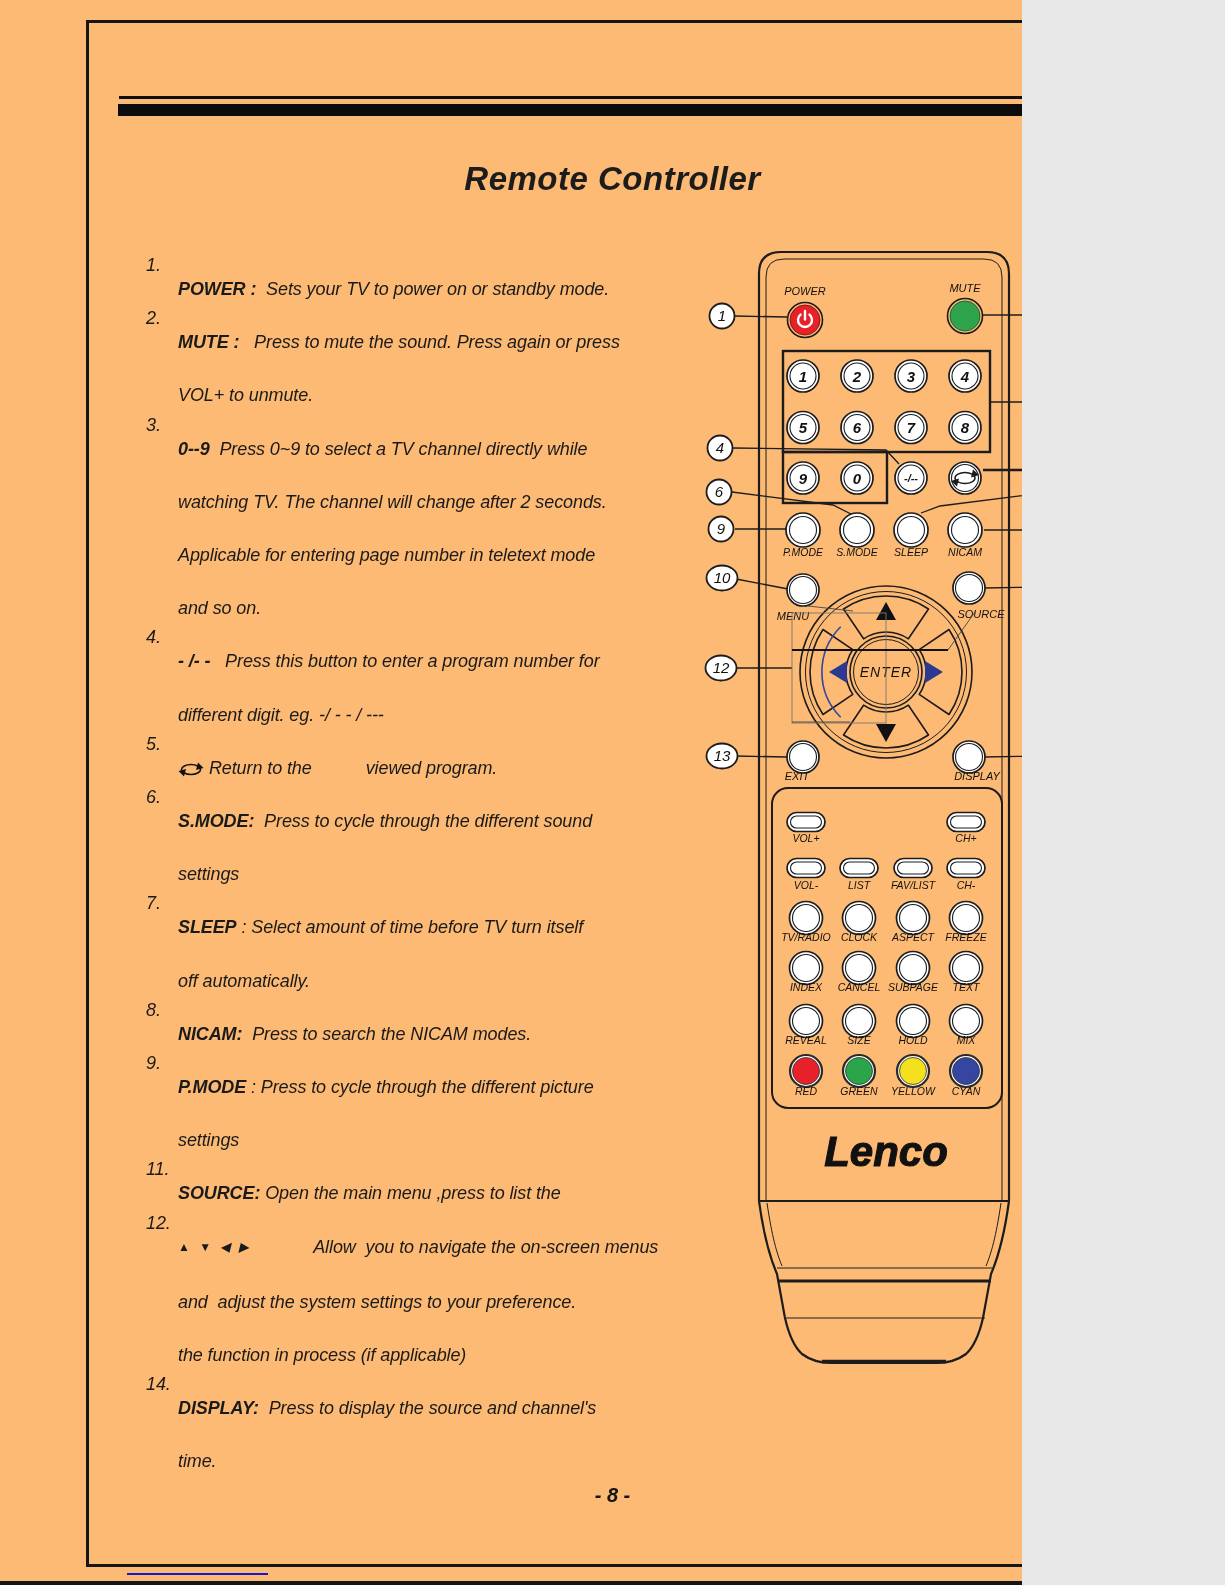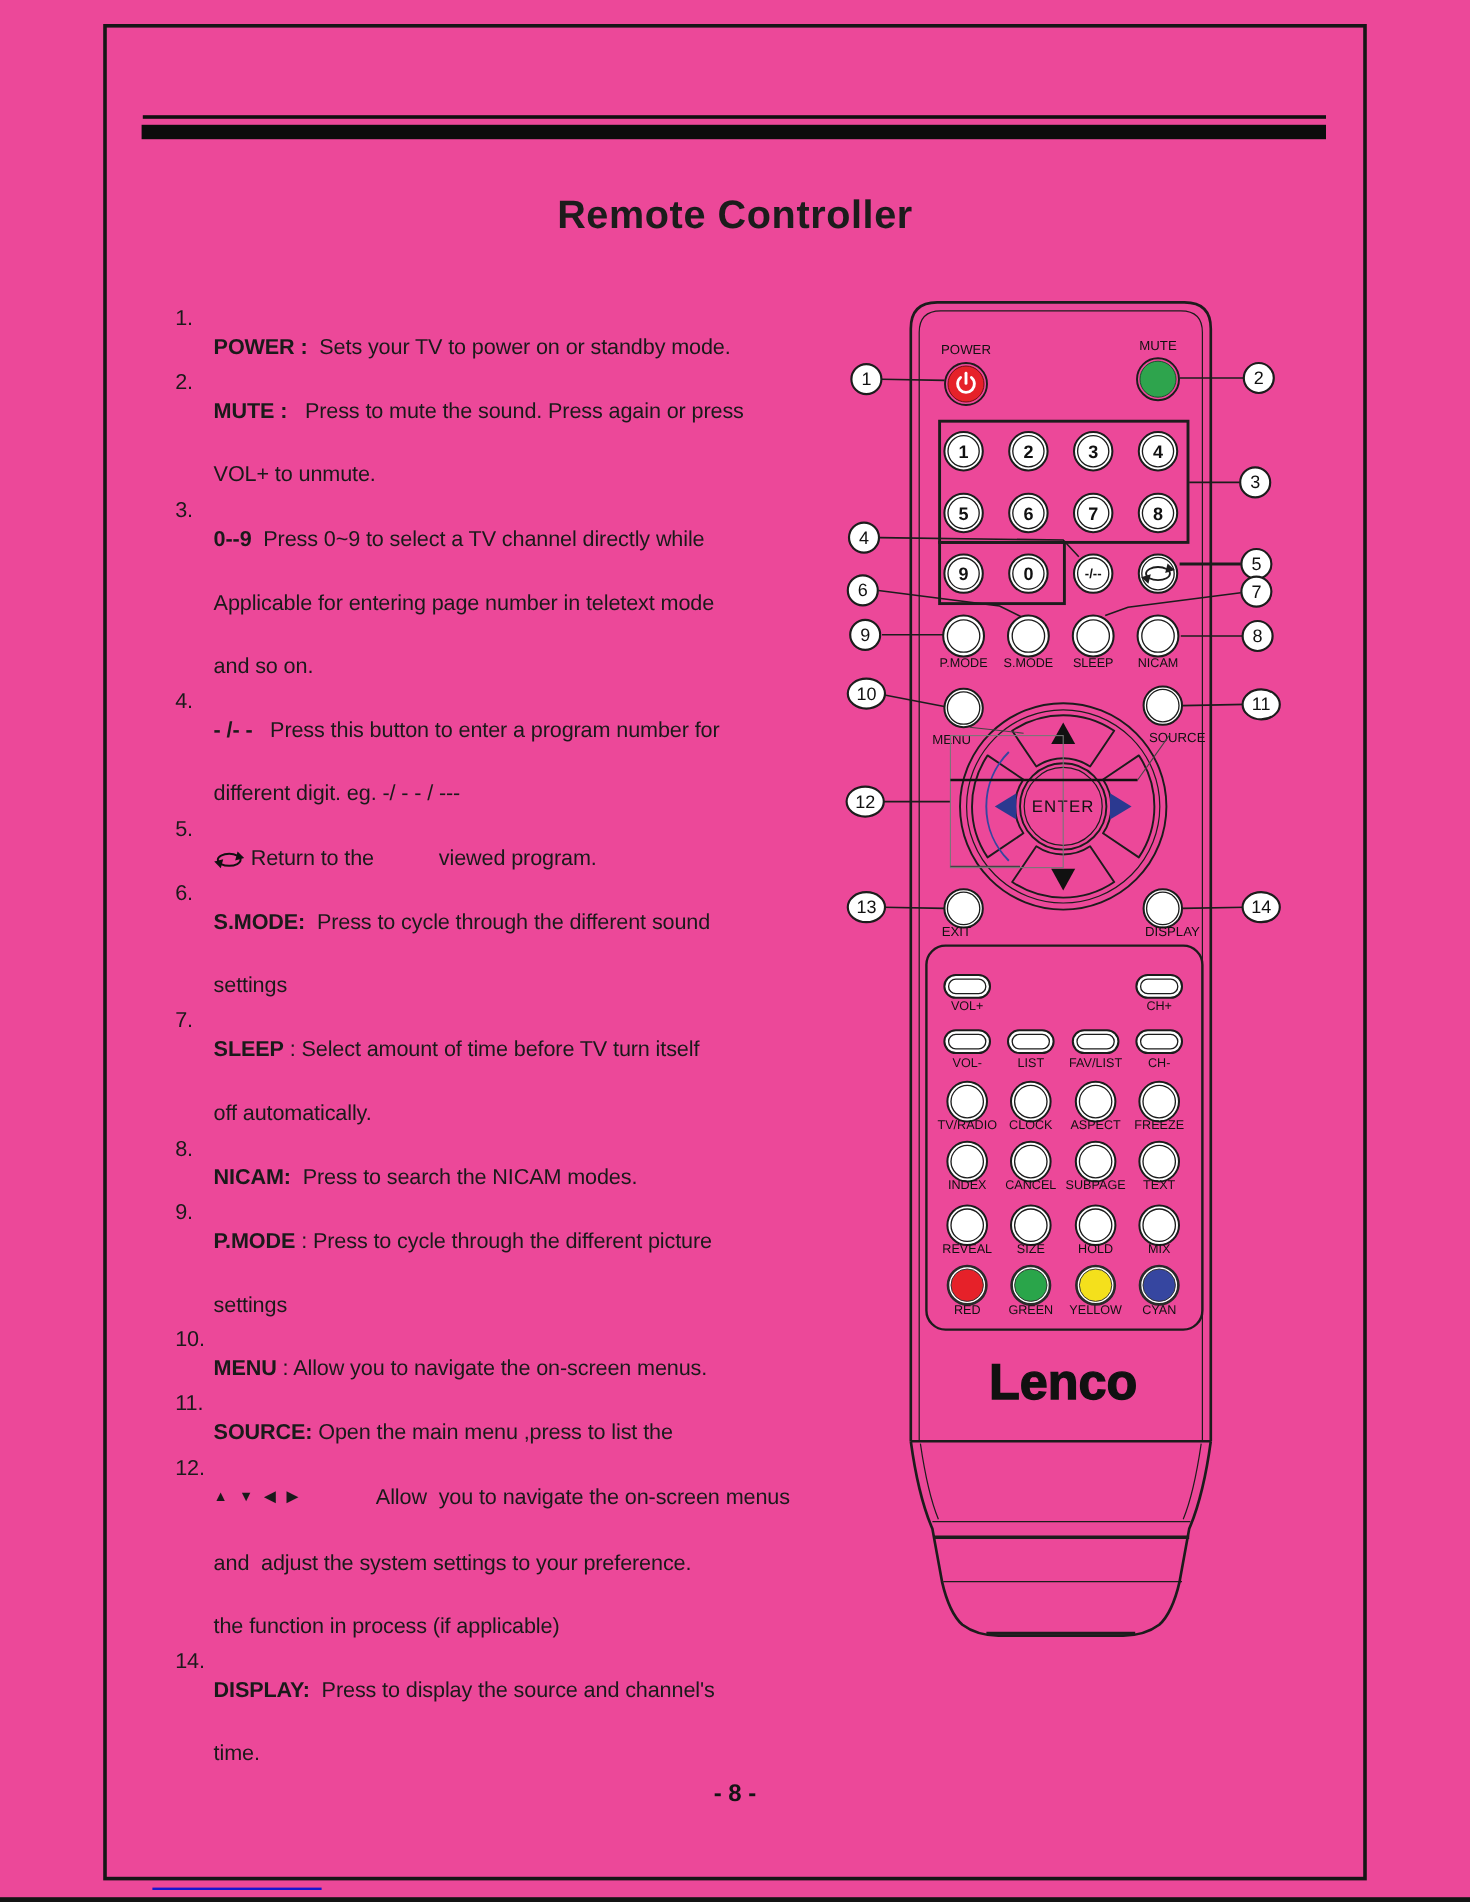--- a/index.html
+++ b/index.html
@@ -1,17 +1,17 @@
 <!DOCTYPE html>
 <html><head>
 <meta charset="utf-8">
 <style>
   html,body{margin:0;padding:0;background:#e8e8e8;}
-  .page{position:relative;width:1225px;height:1585px;background:#ec4899;overflow:hidden;
-        font-family:"Liberation Sans",sans-serif;color:#161616;}
+  .page{position:relative;width:1022px;height:1585px;background:#fdba74;overflow:hidden;
+        font-family:"Liberation Sans",sans-serif;color:#161616;font-style:italic;}
   .abs{position:absolute;}
   .border-frame{left:86px;top:20px;width:1047px;height:1541px;border:3px solid #161616;}
   .rule-thin{left:119px;top:96px;width:986px;height:3px;background:#101010;}
   .rule-thick{left:118px;top:104px;width:987px;height:12px;background:#0c0c0c;}
   .title{left:86px;top:160px;width:1053px;text-align:center;font-size:33px;font-weight:bold;letter-spacing:.5px;color:#1c1c1c;}
   .instructions{left:146px;top:251px;width:600px;font-size:18px;line-height:29.2px;color:#1a1a1a;letter-spacing:-0.1px;}
   .iline{display:flex;}
   .inum{width:32px;flex:none;}
   .icontent{flex:1;margin-top:24px;}
   .itxt{white-space:pre-wrap;}
@@ -58,20 +58,24 @@
       <div class="iline">
         <span class="inum"></span>
         <span class="icontent"><span class="itxt">VOL+ to unmute.</span></span>
       </div>
       <div class="iline">
         <span class="inum">3.</span>
         <span class="icontent"><span class="itxt b">0--9</span><span class="itxt">  Press 0~9 to select a TV channel directly while</span></span>
       </div>
       <div class="iline">
         <span class="inum"></span>
+        <span class="icontent"><span class="itxt">watching TV. The channel will change after 2 seconds.</span></span>
+      </div>
+      <div class="iline">
+        <span class="inum"></span>
         <span class="icontent"><span class="itxt">Applicable for entering page number in teletext mode</span></span>
       </div>
       <div class="iline">
         <span class="inum"></span>
         <span class="icontent"><span class="itxt">and so on.</span></span>
       </div>
       <div class="iline">
         <span class="inum">4.</span>
         <span class="icontent"><span class="itxt b">- /- -</span><span class="itxt">   Press this button to enter a program number for</span></span>
       </div>
@@ -107,24 +111,20 @@
         <span class="inum">8.</span>
         <span class="icontent"><span class="itxt b">NICAM:</span><span class="itxt">  Press to search the NICAM modes.</span></span>
       </div>
       <div class="iline">
         <span class="inum">9.</span>
         <span class="icontent"><span class="itxt b">P.MODE</span><span class="itxt"> : Press to cycle through the different picture</span></span>
       </div>
       <div class="iline">
         <span class="inum"></span>
         <span class="icontent"><span class="itxt">settings</span></span>
-      </div>
-      <div class="iline">
-        <span class="inum">10.</span>
-        <span class="icontent"><span class="itxt b">MENU</span><span class="itxt"> : Allow you to navigate the on-screen menus.</span></span>
       </div>
       <div class="iline">
         <span class="inum">11.</span>
         <span class="icontent"><span class="itxt b">SOURCE:</span><span class="itxt"> Open the main menu ,press to list the</span></span>
       </div>
       <div class="iline">
         <span class="inum">12.</span>
         <span class="icontent"><span class="iarrows">▲ ▼ ◀ ▶</span><span class="ispace" style="width: 62px;"></span><span class="itxt">Allow  you to navigate the on-screen menus</span></span>
       </div>
       <div class="iline">

